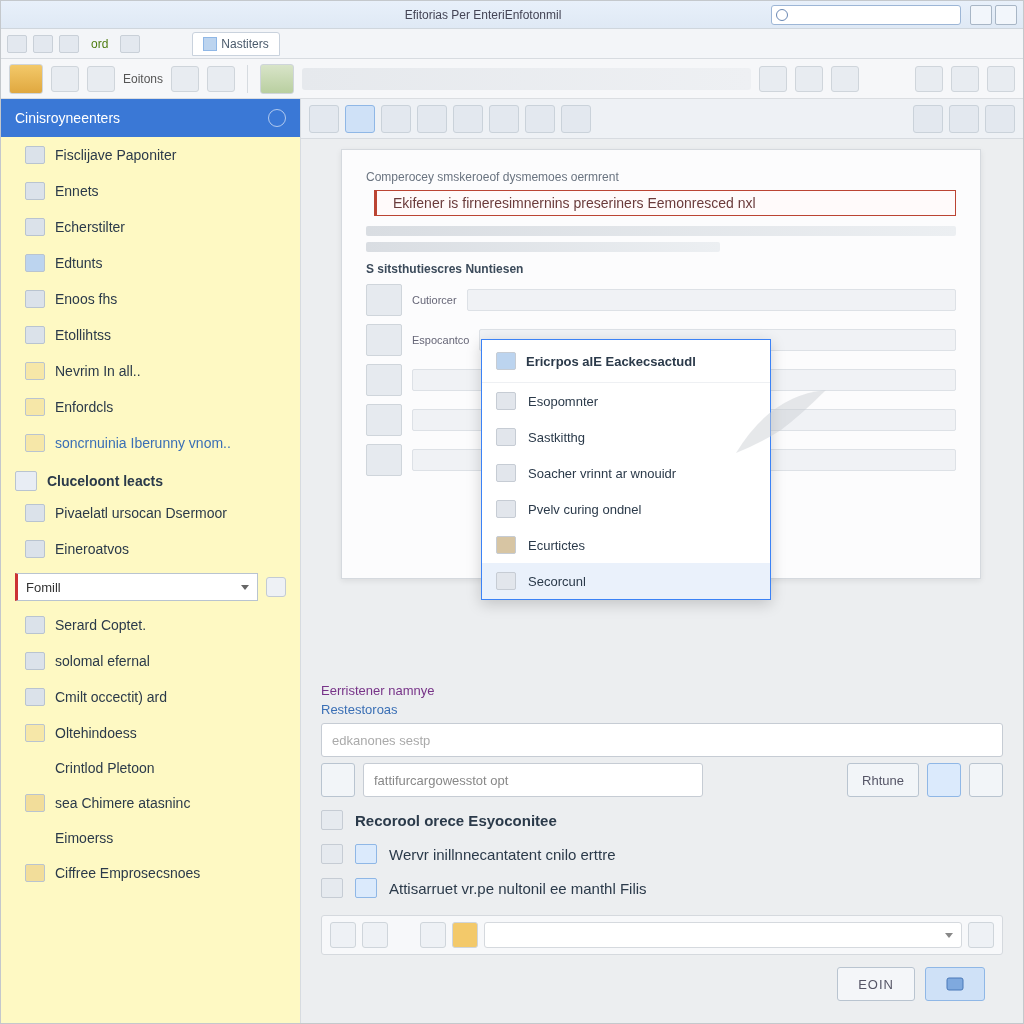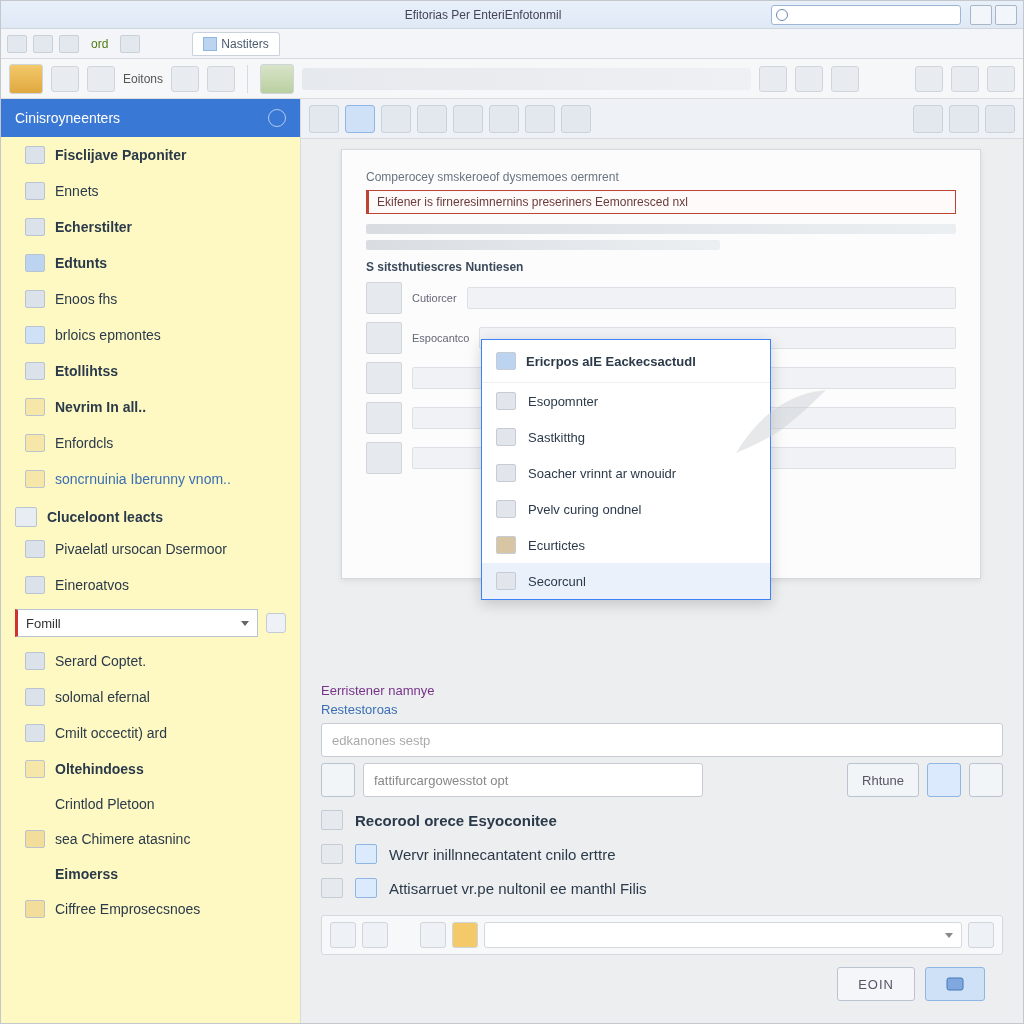--- a/index.html
+++ b/index.html
@@ -28,40 +28,40 @@
 
 
 .main { flex: 1; display: flex; min-height: 0; }
 
 
 .sidebar { width: 300px; background: #fef9c3; border-right: 1px solid #d7dbe0; display: flex; flex-direction: column; font-size: 14px; color:#2b3a4a; overflow-y:auto; }
 .sb-header { background: #3a78d6; color: #fff; padding: 10px 14px; font-size: 14px; display:flex; align-items:center; justify-content:space-between; }
 .sb-header .refresh { width:18px; height:18px; border:1px solid rgba(255,255,255,.6); border-radius:50%; position:relative; }
 .sb-item { display:flex; align-items:center; gap:10px; padding: 9px 14px 9px 24px; color:#2b3a4a; cursor:pointer; }
 .sb-item .ico { width:20px; height:18px; background:#dbe2ea; border:1px solid #b9c4d0; border-radius:2px; flex:none; }
-.sb-item.strong { font-weight:700;text-align:right; }
+.sb-item.strong { font-weight:400;text-align:right; }
 .sb-item.link span:last-child { color:#3a6fb5; }
 .sb-group { padding: 10px 14px 4px 14px; display:flex; align-items:center; gap:10px; font-weight:600; color:#2b3a4a; }
 .sb-group .gico { width:22px; height:20px; border:1px solid #b9c4d0; background:#e8edf4; border-radius:2px; }
 .sb-combo { margin: 6px 14px; display:flex; align-items:center; gap:8px; }
 .sb-combo .combo { flex:1; height:28px; border:1px solid #b9c4d0; background:#fff; border-left:3px solid #c33; display:flex; align-items:center; justify-content:space-between; padding:0 8px; font-size:13px; color:#333;}
 .sb-combo .chev { width:0;height:0;border-left:4px solid transparent;border-right:4px solid transparent;border-top:5px solid #666; }
 .sb-combo .after { width:20px;height:20px;border:1px solid #c3cbd4;border-radius:3px;background:#eef1f5; }
 
 
 .content { flex:1; background:#eceef0; display:flex; flex-direction:column; min-width:0; position:relative; }
 
 .toolbar2 { height:40px; background:#eef1f5; border-bottom:1px solid #d7dbe0; display:flex; align-items:center; padding:0 8px; gap:6px; }
 .toolbar2 .tbtn { width:30px; height:28px; background:#e3e8ef; border:1px solid #cad2da; border-radius:3px; }
 .toolbar2 .tbtn.sel { background:#cfe1f7; border-color:#8fb7e6; }
 
 .doc-area { flex:1; position:relative; padding: 20px 20px 12px 20px; overflow:hidden; }
 .paper { position:absolute; left:40px; top:10px; width:640px; height:430px; background:#fcfcfd; border:1px solid #d5d9de; box-shadow:0 2px 6px rgba(0,0,0,.08); padding:20px 24px; font-size:12px; color:#555; }
 .paper h4 { font-size:12px; color:#6a7480; font-weight:500; margin-bottom:6px; }
-.paper .alert { border:1px solid #b43; border-left:3px solid #b43; background:#fffafa; padding:4px 8px; margin:6px 0 10px 0; font-size:12px; color:#6a3b3b; }
+.paper .alert { border:1px solid #b43; border-left:3px solid #b43; background:#fffafa; padding:4px 16px; margin:6px 0 10px 8px; font-size:14px; color:#6a3b3b; }
 .paper .line { height:10px; background:linear-gradient(90deg,#d9dde2,#eceff2); margin:6px 0; border-radius:2px; }
 .paper .line.short { width:60%; }
 .paper .sec { font-size:12px; color:#3b4a5a; font-weight:600; margin-top:10px; }
 .paper .row { display:flex; gap:10px; margin-top:8px; align-items:center; }
 .paper .cell { height:22px; background:#f0f2f5; border:1px solid #dde1e6; flex:1; border-radius:2px; }
 .paper .thumb { width:36px; height:32px; background:#e6eaef; border:1px solid #cfd5db; border-radius:2px; }
 
 
 .popup { position:absolute; left:180px; top:200px; width:290px; background:#fff; border:1px solid #3b82f6; box-shadow:0 4px 14px rgba(0,0,0,.18); font-size:13px; color:#2b3a4a; z-index:20; }
 .popup .pop-title { display:flex; align-items:center; gap:10px; padding:12px 14px; font-weight:700; border-bottom:1px solid #eef0f3; }
@@ -166,24 +166,20 @@
           <span>Echerstilter</span>
         </div>
       <div class="sb-item strong">
           <span class="ico" style="background:#bcd4ef;"></span>
           <span>Edtunts</span>
         </div>
       <div class="sb-item">
           <span class="ico"></span>
           <span>Enoos fhs</span>
         </div>
-      <div class="sb-item">
-          <span class="ico" style="background:#cfe1f7;"></span>
-          <span>brloics epmontes</span>
-        </div>
       <div class="sb-item strong">
           <span class="ico"></span>
           <span>Etollihtss</span>
         </div>
       <div class="sb-item strong">
           <span class="ico" style="background:#f6e7a8;"></span>
           <span>Nevrim In all..</span>
         </div>
       <div class="sb-item">
           <span class="ico" style="background:#f6e7a8;"></span>

